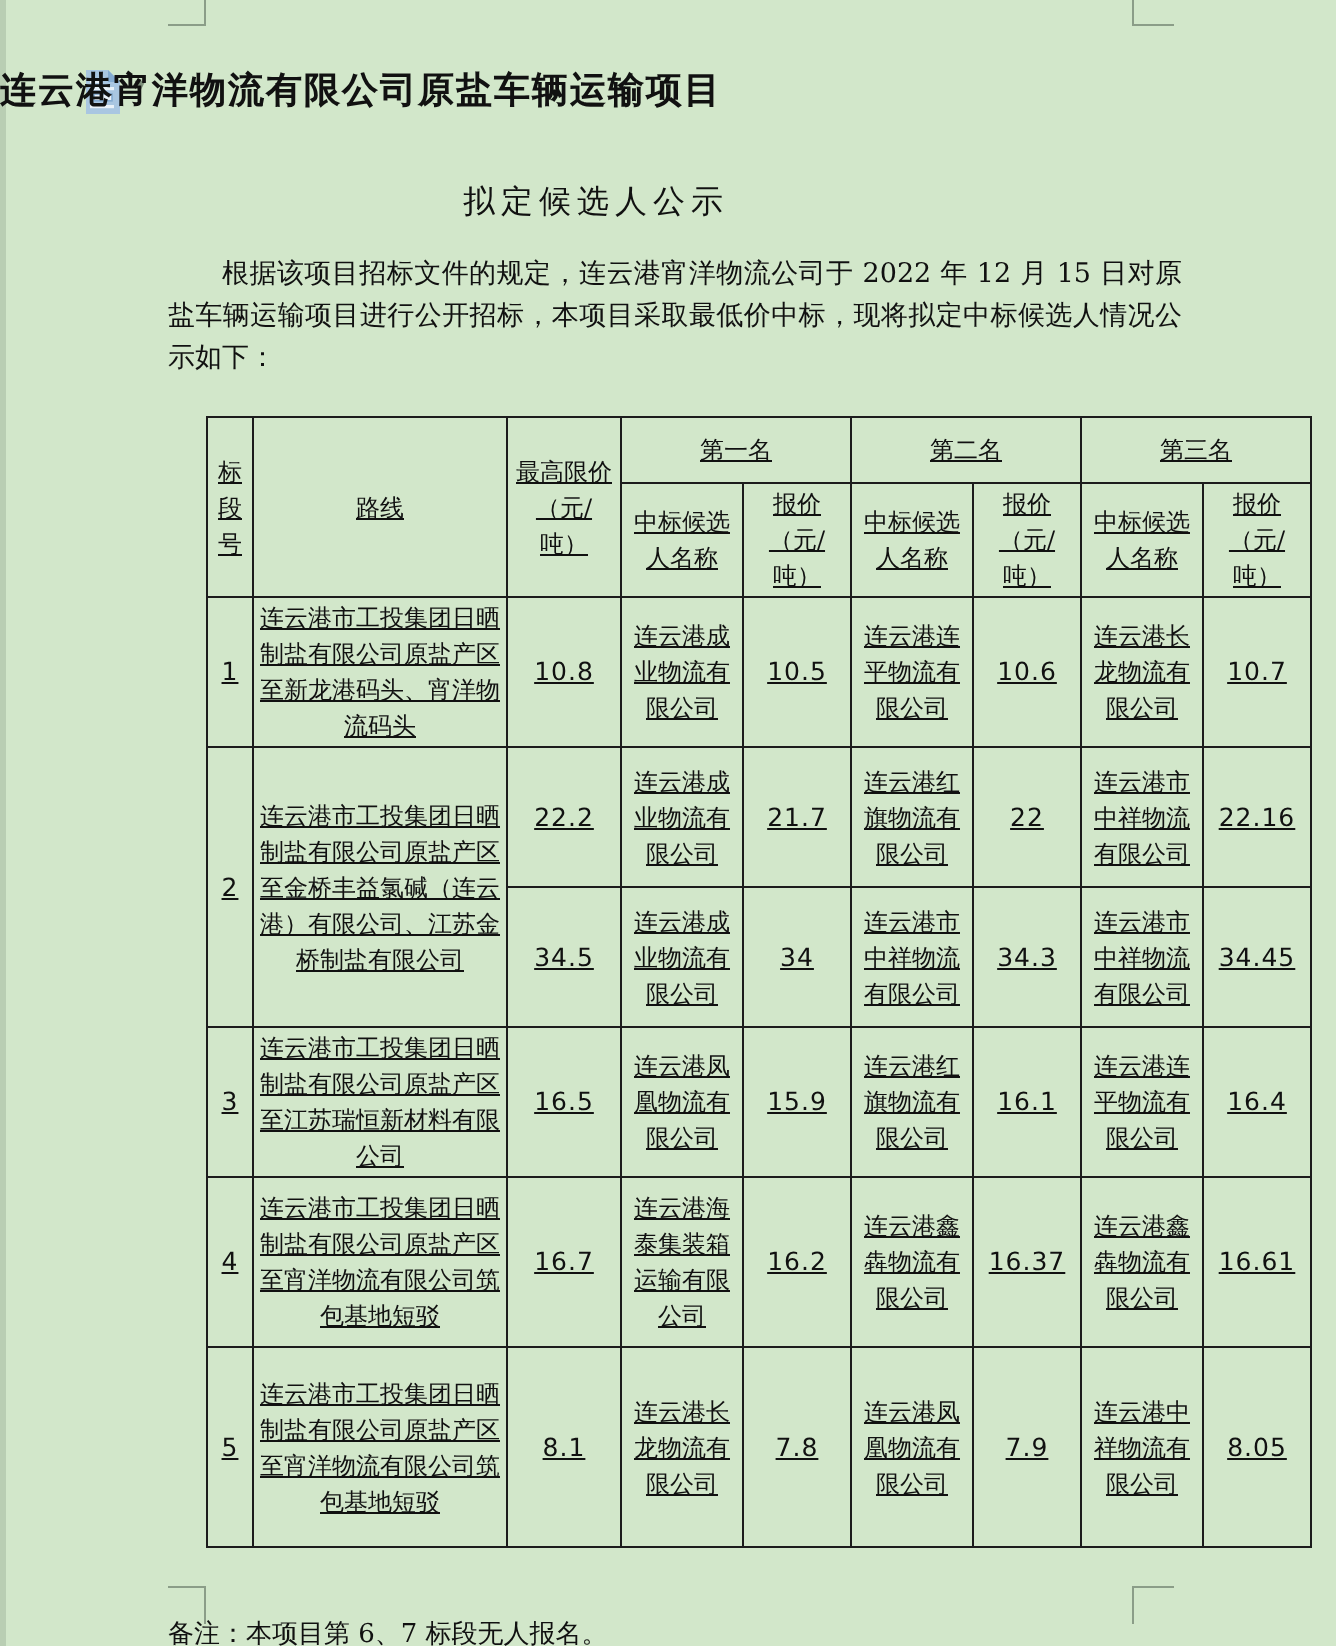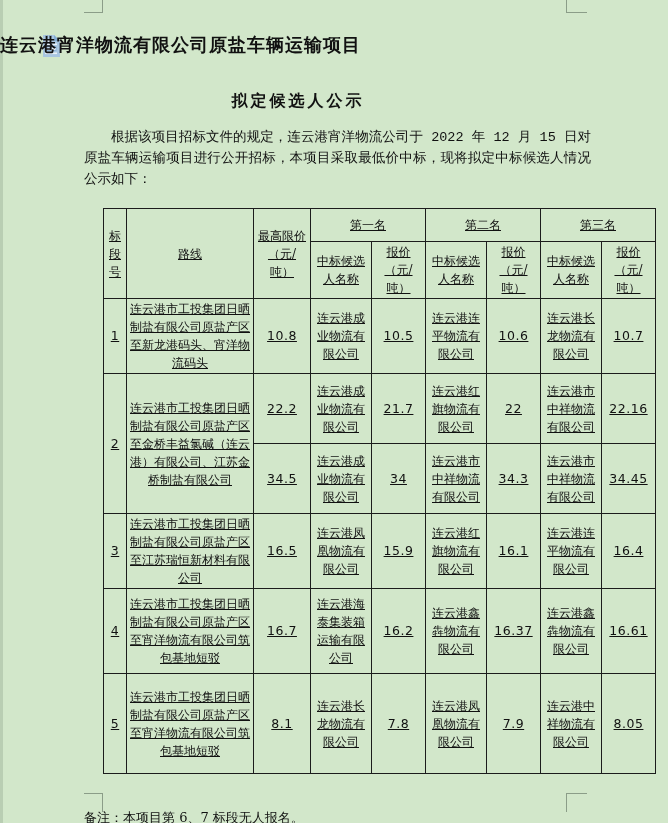--- a/index.html
+++ b/index.html
@@ -22,25 +22,25 @@
 
   
   .obj-icon { position:absolute; left:43px; top:35px; width:17px; height:22px; cursor:pointer; }
   .drop-arrow { position:absolute; left:63px; top:36px; width:14px; height:14px;
     color:#7d8f7a; font-size:11px; line-height:14px; text-align:center; cursor:pointer;
     font-family:"DejaVu Sans",sans-serif; }
 
   .doc-title { position:absolute; top:33px; left:0; width:532px; text-align:left;
     font-size:18px; font-weight:bold; letter-spacing:1px; }
   .doc-subtitle { position:absolute; top:91px; left:0; width:596px; text-align:center;
-    font-size:16px; font-weight:bold; letter-spacing:3px; }
+    font-size:16px; font-weight:normal; letter-spacing:3px; }
 
   .body-text { position:absolute; top:127px; left:84px; width:507px;
     font-size:13.5px; line-height:21px; text-align:justify; }
-  .body-text p.indent { text-indent:2em;font-family:Liberation Mono, monospace; }
+  .body-text p.indent { text-indent:2em; }
 
   table.doc-table { position:absolute; left:103px; top:208px; width:552px;
     border-collapse:collapse; table-layout:fixed;
     font-size:12px;text-decoration:underline; }
   table.doc-table td { border:1px solid #1c1c1c; text-align:center; vertical-align:middle;
     padding:1px 2px; line-height:18px; word-break:break-all; }
   table.doc-table td.num { font-family:"DejaVu Sans","Liberation Sans",sans-serif; font-size:12.5px; letter-spacing:.5px; }
 
   .doc-note { position:absolute; top:808px; left:84px; width:507px; font-size:13px; line-height:20px; }
 </style>

